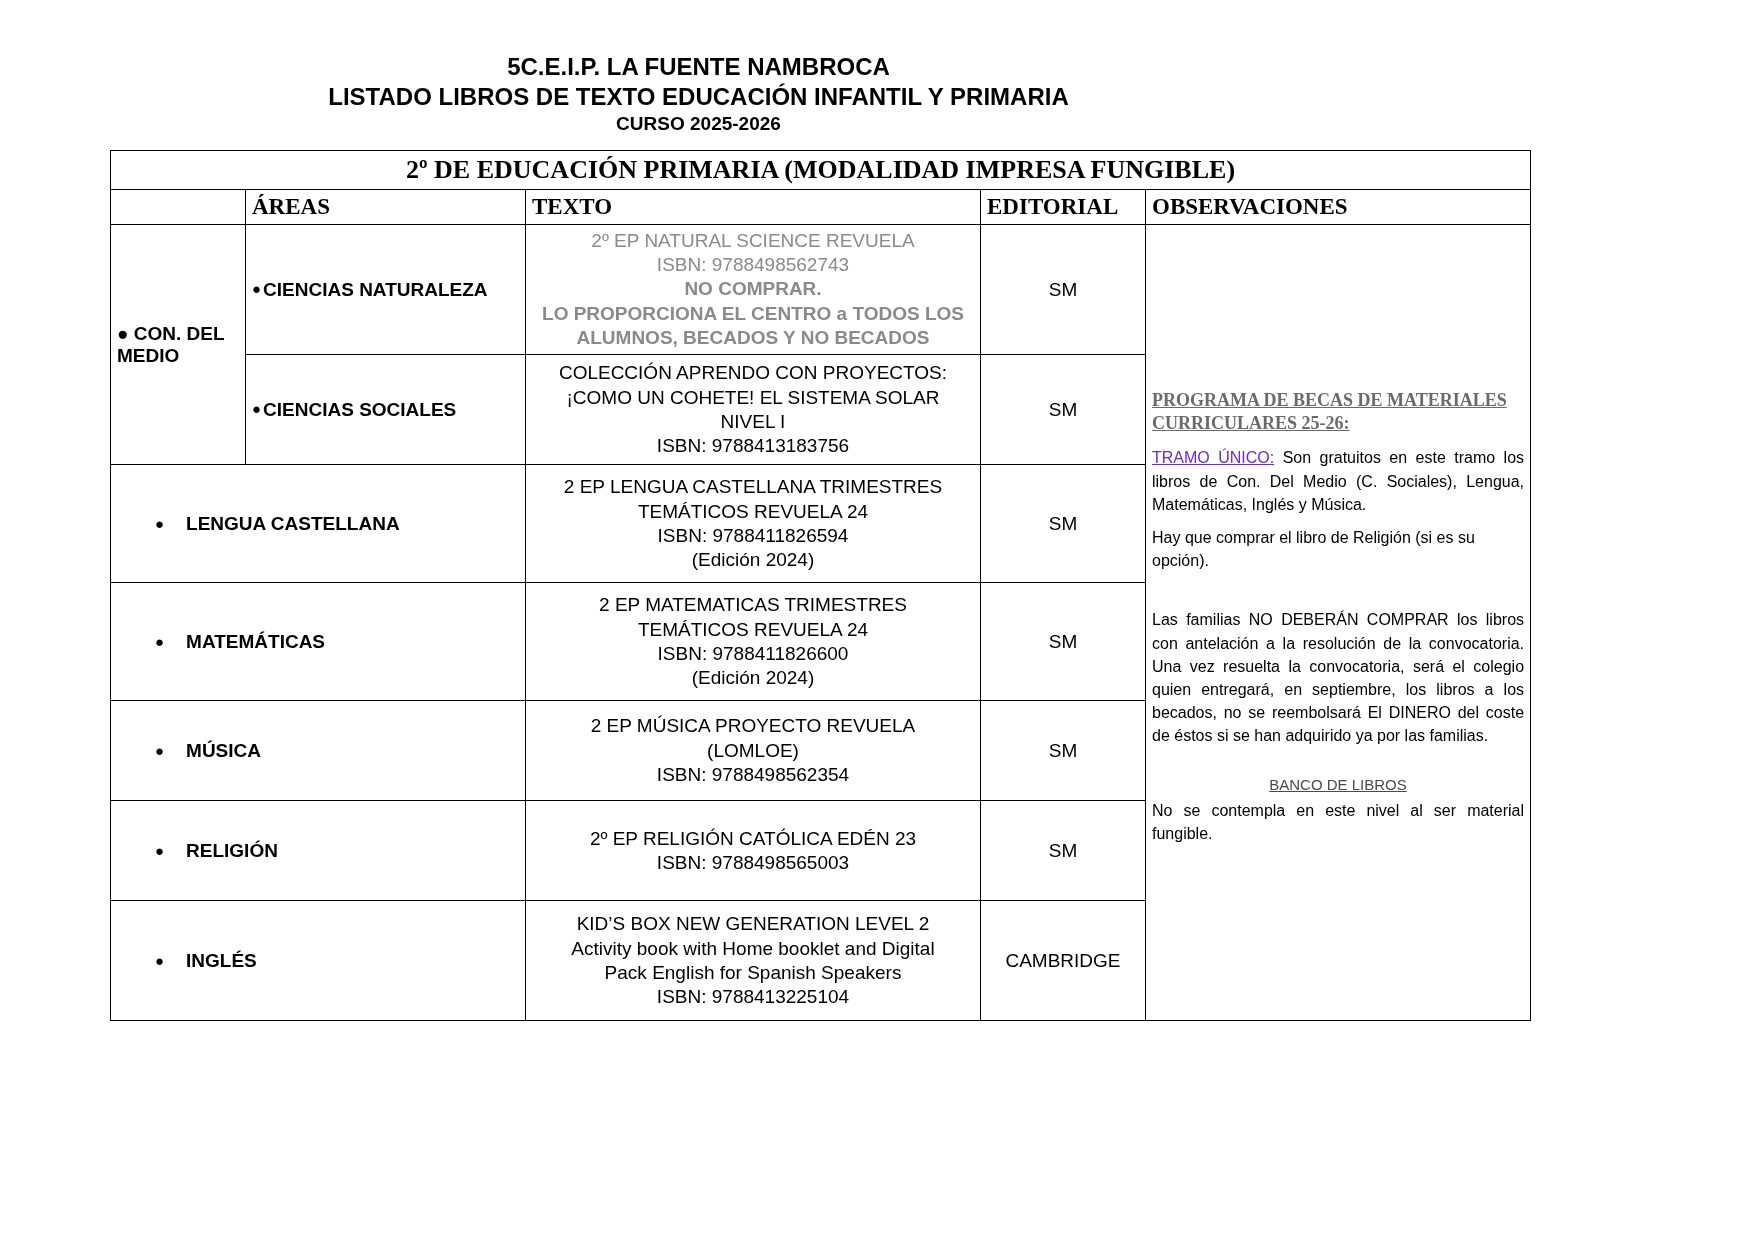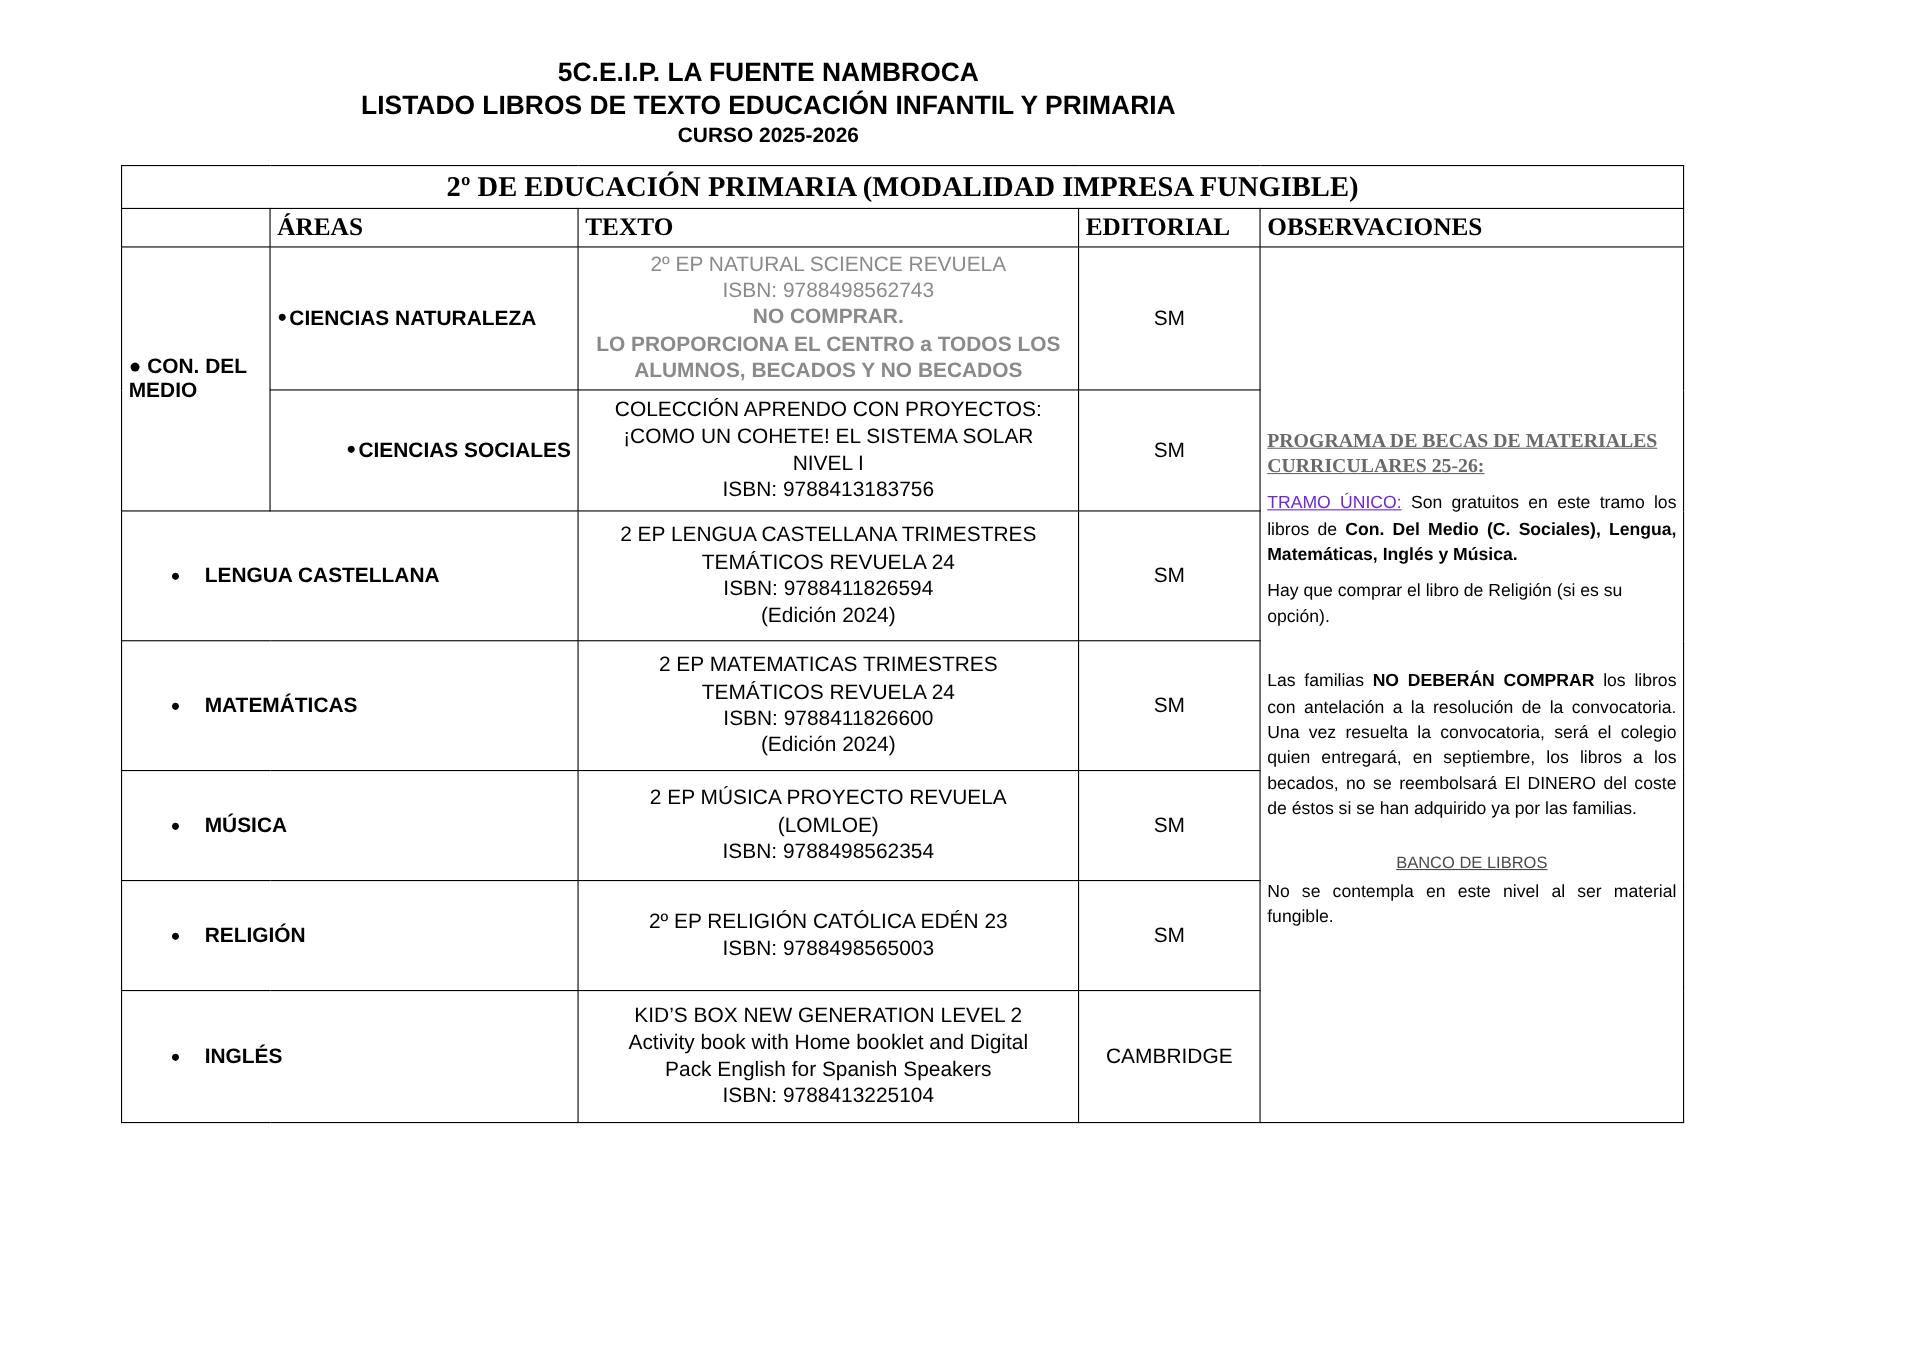--- a/index.html
+++ b/index.html
@@ -112,21 +112,21 @@
     margin-bottom: 12px;
   }
   .obs-p {
     text-align: justify;
     margin: 0 0 10px 0;
   }
   .obs-tramo-label {
     color: #6d28d9;
     text-decoration: underline;
   }
-  .obs-strong { font-weight: bold; margin-top: 40px; }
+  .obs-strong { font-weight: normal; margin-top: 40px; }
   .obs-sub {
     text-align: center;
     text-decoration: underline;
     color: #4a4a4a;
     font-size: 15px;
     margin: 26px 0 4px 0;
   }
   .spacer-lg { height: 26px; }
 </style>
 </head>
@@ -184,21 +184,21 @@
           <div class="spacer-lg"></div>
           <p class="obs-p">
             <span>Las familias </span><span class="obs-strong">NO DEBERÁN COMPRAR</span><span> los libros con antelación a la resolución de la convocatoria. Una vez resuelta la convocatoria, será el colegio quien entregará, en septiembre, los libros a los becados, no se reembolsará El DINERO del coste de éstos si se han adquirido ya por las familias.</span>
           </p>
           <div class="obs-sub">BANCO DE LIBROS</div>
           <p class="obs-p">No se contempla en este nivel al ser material fungible.</p>
         </td>
       </tr>
 
       <tr>
-        <td class="area-cell" style="height:110px;text-align:right;">
+        <td class="area-cell" style="height:110px;">
           <span class="area-bullet area-bullet-inline">CIENCIAS SOCIALES</span>
         </td>
         <td class="text-cell">
           <div>COLECCIÓN APRENDO CON PROYECTOS:</div>
           <div>¡COMO UN COHETE! EL SISTEMA SOLAR</div>
           <div>NIVEL I</div>
           <div>ISBN: 9788413183756</div>
         </td>
         <td class="editorial-cell">SM</td>
       </tr>

